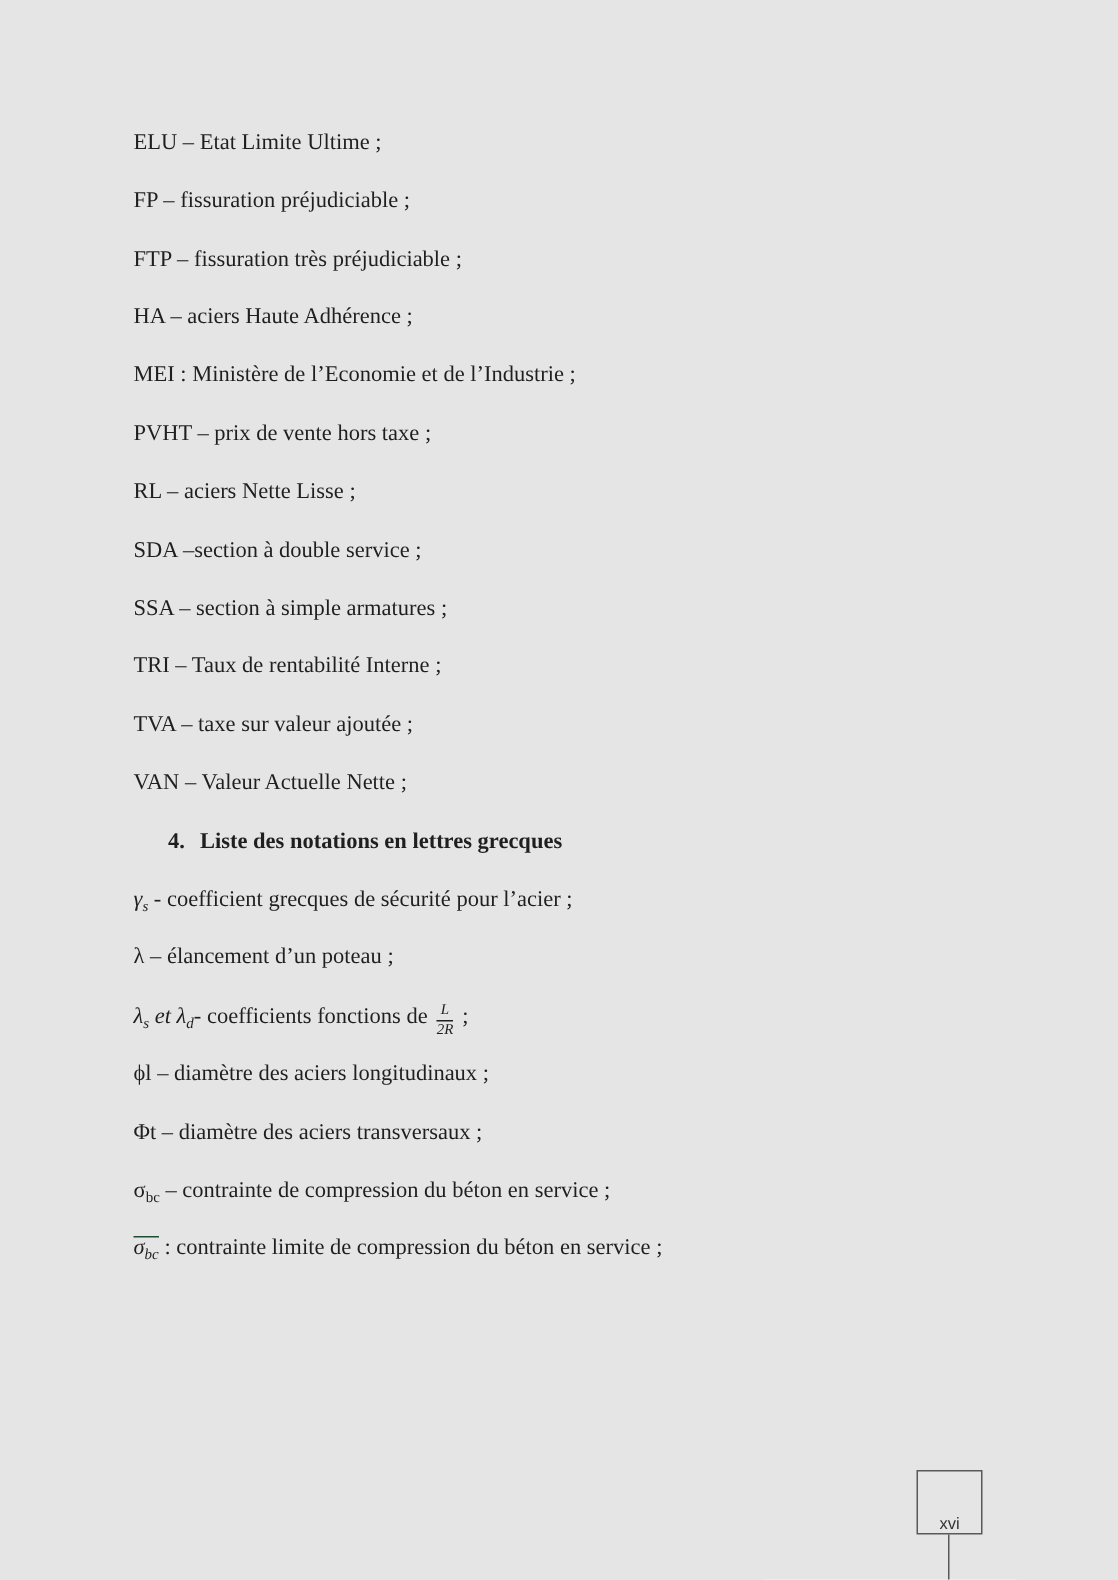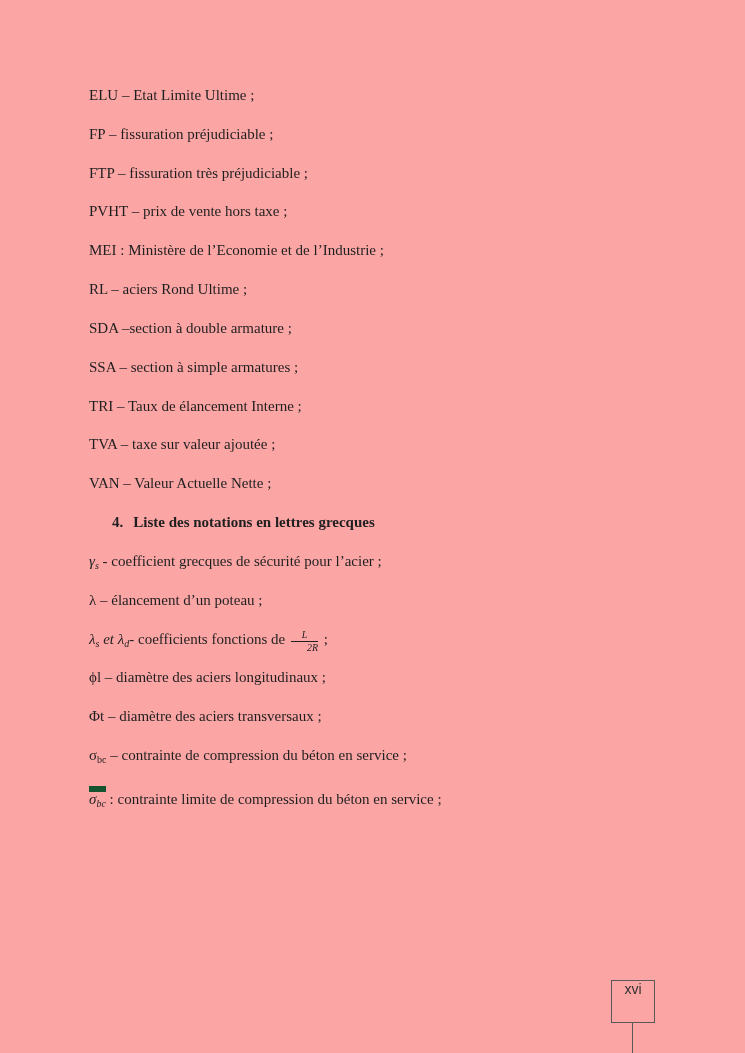--- a/index.html
+++ b/index.html
@@ -4,21 +4,21 @@
 <style>
   html,body{margin:0;padding:0;}
   body{
     width:745px;height:1053px;
     background:#ffffff;
     font-family:"Liberation Serif","DejaVu Serif",serif;
     color:#1f1f1f;
     position:relative;
     overflow:hidden;
   }
-  .page{position:absolute;inset:0;background:#fca5a5;}
+  .page{position:absolute;inset:0;background:#e5e5e5;}
   .content{
     position:absolute;left:89px;top:87px;width:610px;
   }
   .row{
     height:38.82px;
     font-size:15px;
     line-height:17px;
     white-space:nowrap;
   }
   .row.heading{
@@ -37,57 +37,58 @@
   .frac{
     display:inline-block;
     vertical-align:-7px;
     text-align:center;
     font-style:italic;
     font-size:10px;
     line-height:10px;
     margin:0 2px;
   }
   .frac .num{display:block;border-bottom:1px solid #1f1f1f;padding:0 3px 1px;}
-  .frac .den{display:block;padding-top:1px;margin-left:16px;}
+  .frac .den{display:block;padding-top:1px;}
   .over{
     display:inline-block;
-    border-top:6px solid #14532d;
+    border-top:1px solid #14532d;
     line-height:15px;
   }
   .page-number-box{
     position:absolute;
     left:611px;top:980px;
     width:42px;height:41px;
     border:1px solid #595959;
-    display:flex;align-items:flex-start;justify-content:center;
+    display:flex;align-items:flex-end;justify-content:center;
     font-family:"Liberation Sans","DejaVu Sans",sans-serif;
-    font-size:14px;
+    font-size:11px;
     color:#333333;
   }
   .footer-line{
     position:absolute;
     left:632px;top:1023px;
     width:1px;height:30px;
     background:#595959;
   }
 </style>
 </head>
 <body>
 
 <div class="page">
   <div class="content" id="rows">
       <div class="row"><span>ELU – Etat Limite Ultime ;</span></div>
       <div class="row"><span>FP – fissuration préjudiciable ;</span></div>
       <div class="row"><span>FTP – fissuration très préjudiciable ;</span></div>
+      <div class="row"><span>HA – aciers Haute Adhérence ;</span></div>
+      <div class="row"><span>MEI : Ministère de l’Economie et de l’Industrie ;</span></div>
       <div class="row"><span>PVHT – prix de vente hors taxe ;</span></div>
-      <div class="row"><span>MEI : Ministère de l’Economie et de l’Industrie ;</span></div>
-      <div class="row"><span>RL – aciers Rond Ultime ;</span></div>
-      <div class="row"><span>SDA –section à double armature ;</span></div>
+      <div class="row"><span>RL – aciers Nette Lisse ;</span></div>
+      <div class="row"><span>SDA –section à double service ;</span></div>
       <div class="row"><span>SSA – section à simple armatures ;</span></div>
-      <div class="row"><span>TRI – Taux de élancement Interne ;</span></div>
+      <div class="row"><span>TRI – Taux de rentabilité Interne ;</span></div>
       <div class="row"><span>TVA – taxe sur valeur ajoutée ;</span></div>
       <div class="row"><span>VAN – Valeur Actuelle Nette ;</span></div>
       <div class="row heading"><span class="heading-number">4.</span><span>Liste des notations en lettres grecques</span></div>
       <div class="row"><span class="i">γ</span><span class="sub i">s</span><span> -  coefficient grecques de sécurité pour l’acier ;</span></div>
       <div class="row"><span>λ – élancement d’un poteau ;</span></div>
       <div class="row"><span class="i">λ</span><span class="sub i">s</span><span class="i"> et </span><span class="i">λ</span><span class="sub i">d</span><span>- coefficients fonctions de  </span><span class="frac"><span class="num">L</span><span class="den">2R</span></span><span> ;</span></div>
       <div class="row"><span>ϕl – diamètre des aciers longitudinaux ;</span></div>
       <div class="row"><span>Φt – diamètre des aciers transversaux ;</span></div>
       <div class="row"><span>σ</span><span class="sub">bc</span><span> – contrainte de compression du béton en service ;</span></div>
       <div class="row"><span class="over"><span class="i">σ</span><span class="sub i">bc</span></span><span> : contrainte limite de compression du béton en service ;</span></div>

